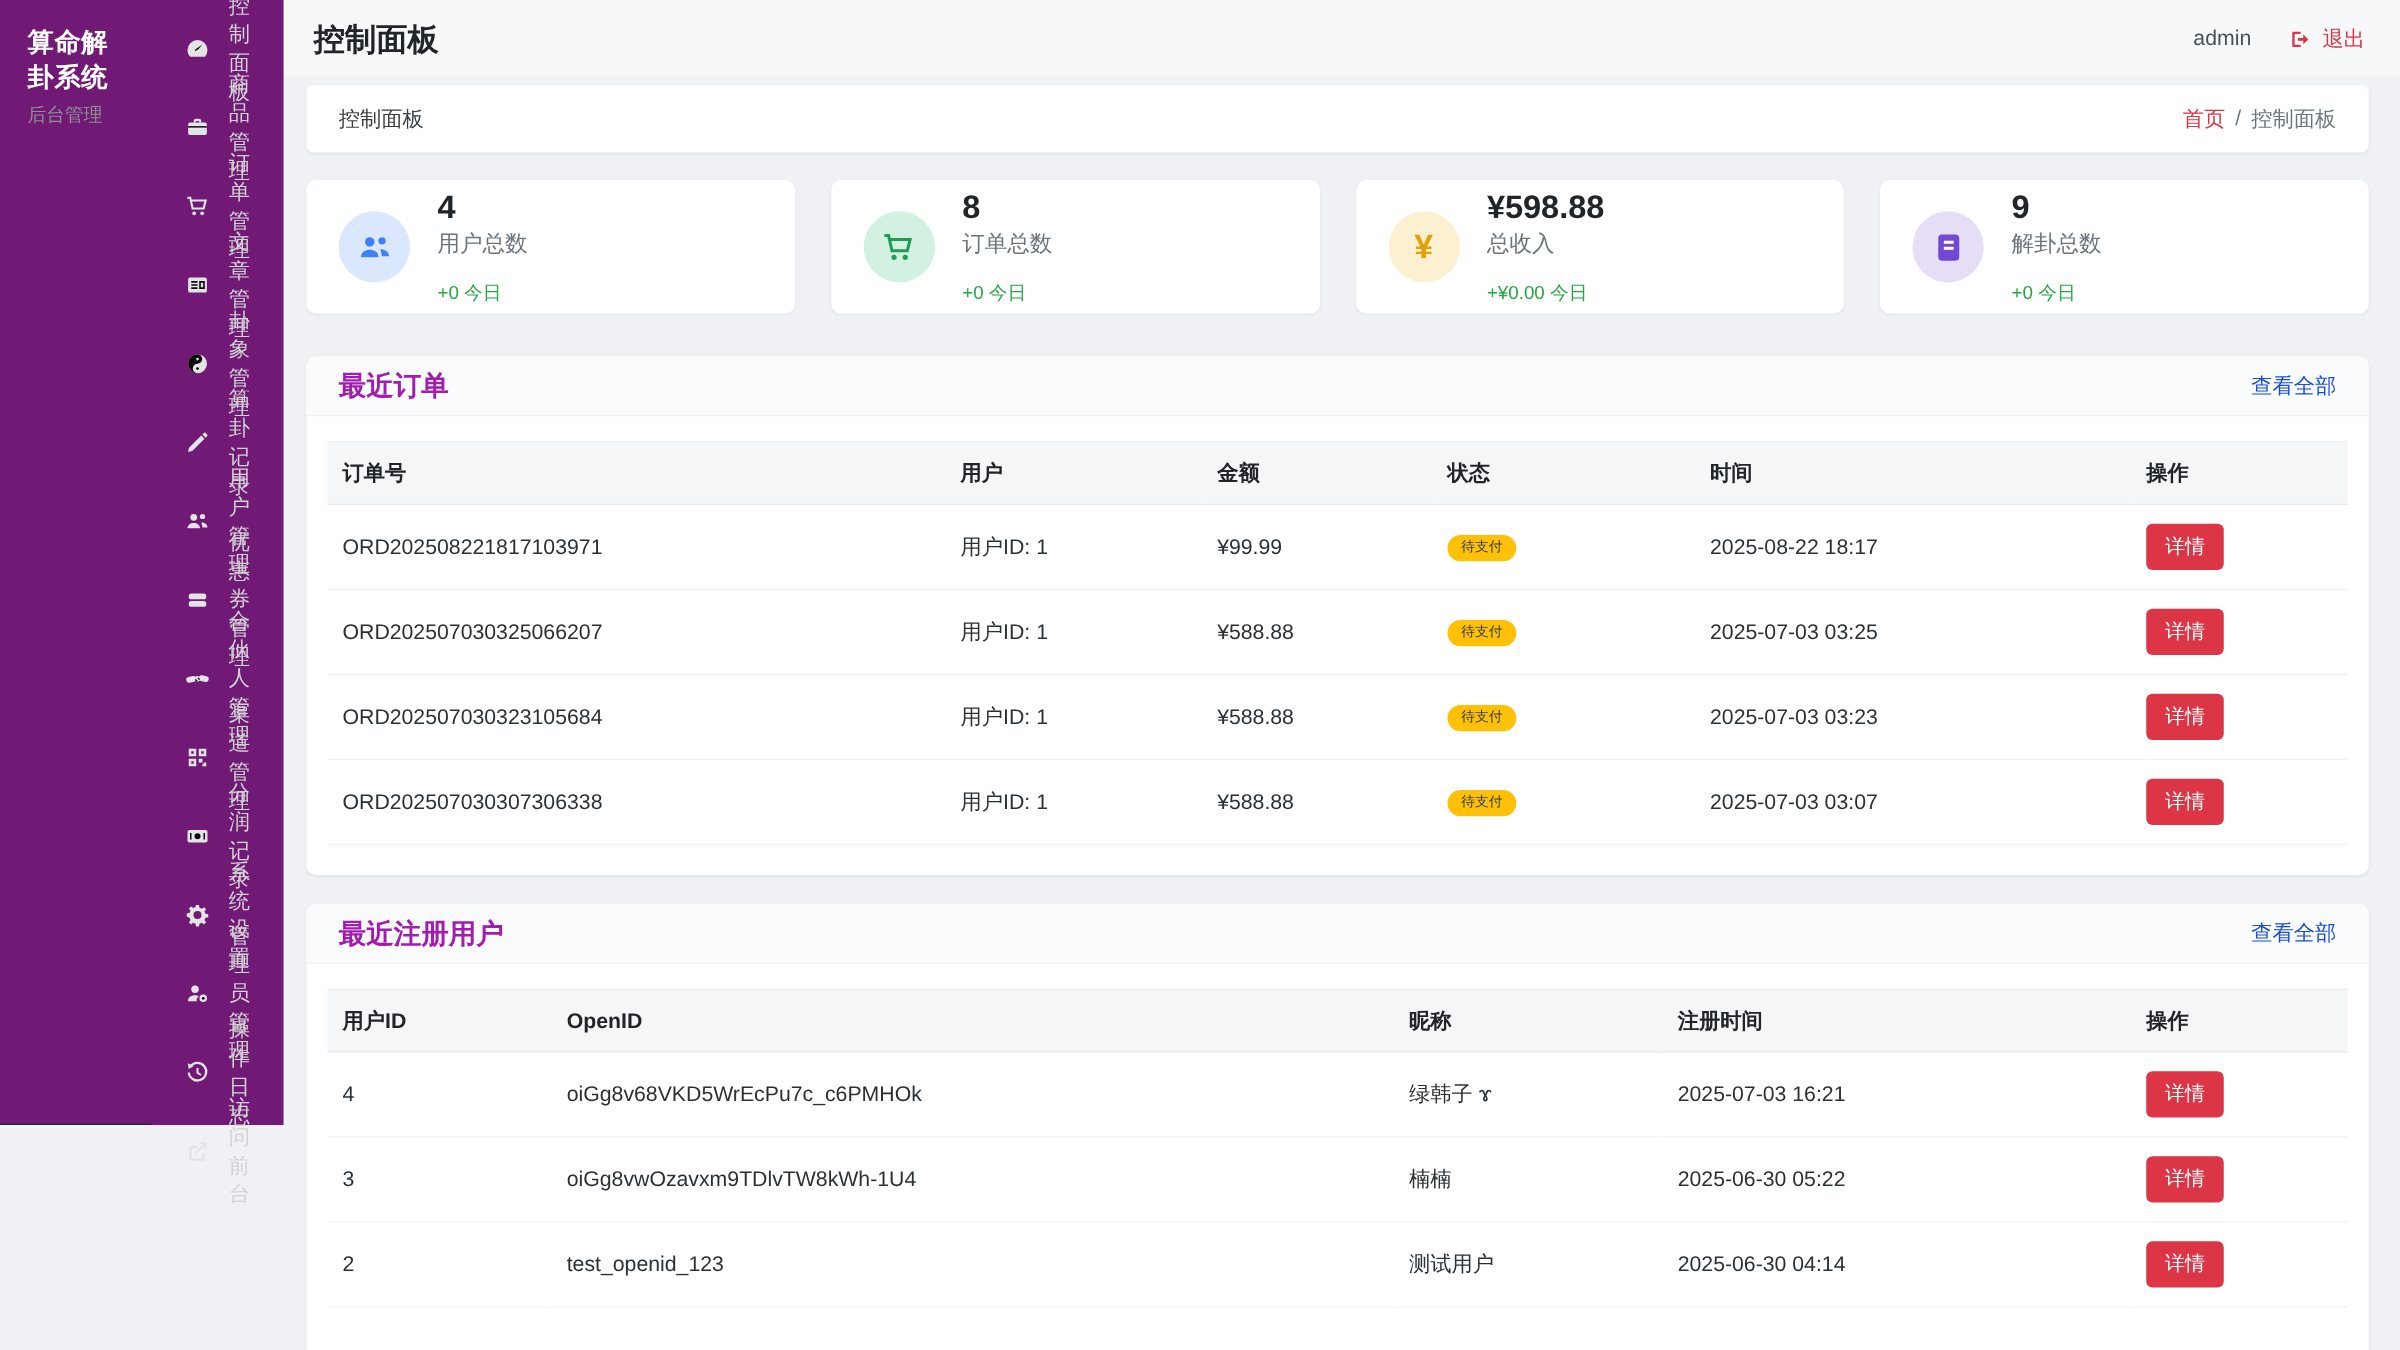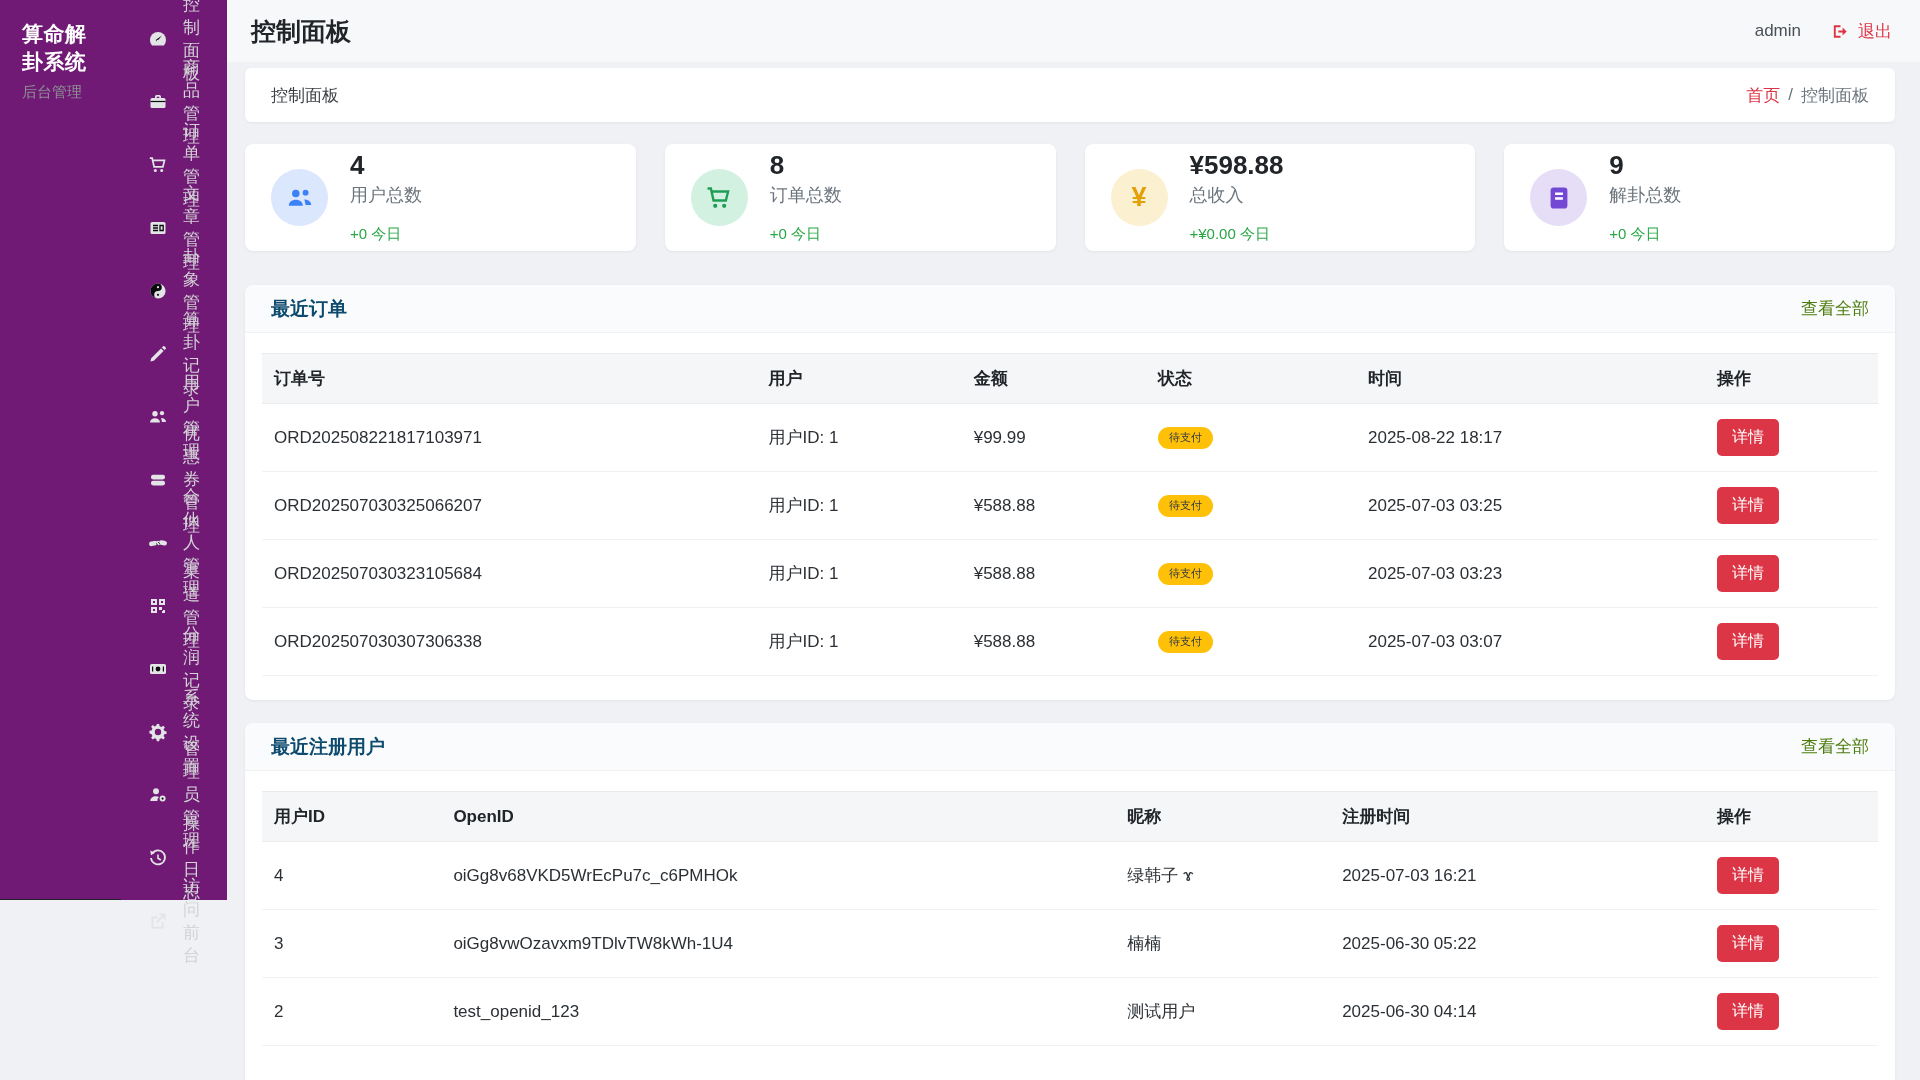--- a/index.html
+++ b/index.html
@@ -38,22 +38,22 @@
   .stat-card { flex:1; background:#fff; border-radius:8px; box-shadow:0 1px 3px rgba(20,25,35,.06); height:107px; display:flex; align-items:center; gap:22px; padding:0 26px; }
   .stat-icon { width:57px; height:57px; border-radius:50%; display:flex; align-items:center; justify-content:center; }
   .stat-icon svg { width:28px; height:28px; }
   .stat-yen { font-size:27px; font-weight:700; }
   .stat-value { font-size:26px; font-weight:700; color:#212529; line-height:1.1; }
   .stat-label { font-size:18px; color:#6c757d; margin:3px 0 18px; }
   .stat-delta { font-size:15px; color:#28a745; }
   
   .panel { background:#fff; border-radius:8px; box-shadow:0 1px 3px rgba(20,25,35,.06); margin-bottom:23px; overflow:hidden; }
   .panel-header { height:48px; display:flex; align-items:center; justify-content:space-between; padding:0 26px; background:#fafbfc; border-bottom:1px solid #f0f1f3; }
-  .panel-title { font-size:19px; font-weight:700; color:#0c4a6e; }
-  .view-all { font-size:17px; color:#4d7c0f; text-decoration:none; cursor:pointer; }
+  .panel-title { font-size:22px; font-weight:700; color:#a21caf; }
+  .view-all { font-size:17px; color:#1d4ed8; text-decoration:none; cursor:pointer; }
   .table-wrap { padding:20px 17px 24px; }
   .panel.users .table-wrap { padding-bottom:70px; }
   table { width:100%; border-collapse:collapse; font-size:17px; }
   thead th { background:#f5f6f8; text-align:left; font-weight:700; color:#212529; padding:13px 12px; border-top:1px solid #e9ebee; border-bottom:1px solid #e9ebee; }
   tbody td { padding:15px 12px; border-bottom:1px solid #f1f2f4; color:#2b3035; }
   .badge-warn { display:inline-block; background:#ffc107; color:#343a40; font-size:11px; padding:4px 11px; border-radius:12px; line-height:1.2; }
   .btn-detail { display:inline-block; background:#dc3545; color:#fff; border:none; border-radius:5px; font-size:16px; padding:8px 15px; cursor:pointer; font-family:inherit; }
   
   .t-orders col.c1{width:30.6%} .t-orders col.c2{width:12.7%} .t-orders col.c3{width:11.4%}
   .t-orders col.c4{width:13%}  .t-orders col.c5{width:21.6%} .t-orders col.c6{width:10.7%}

